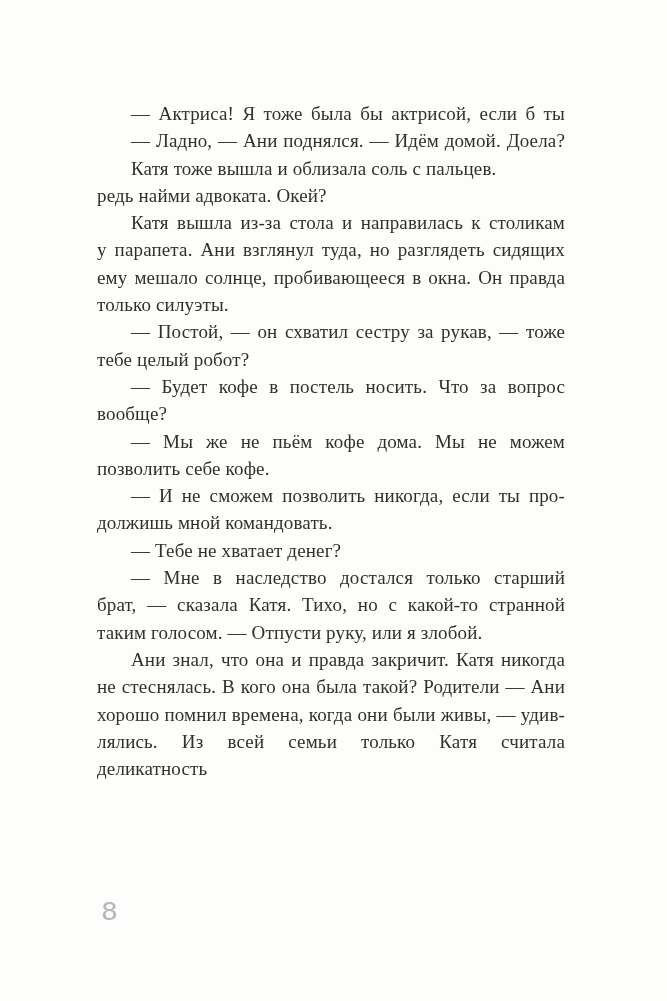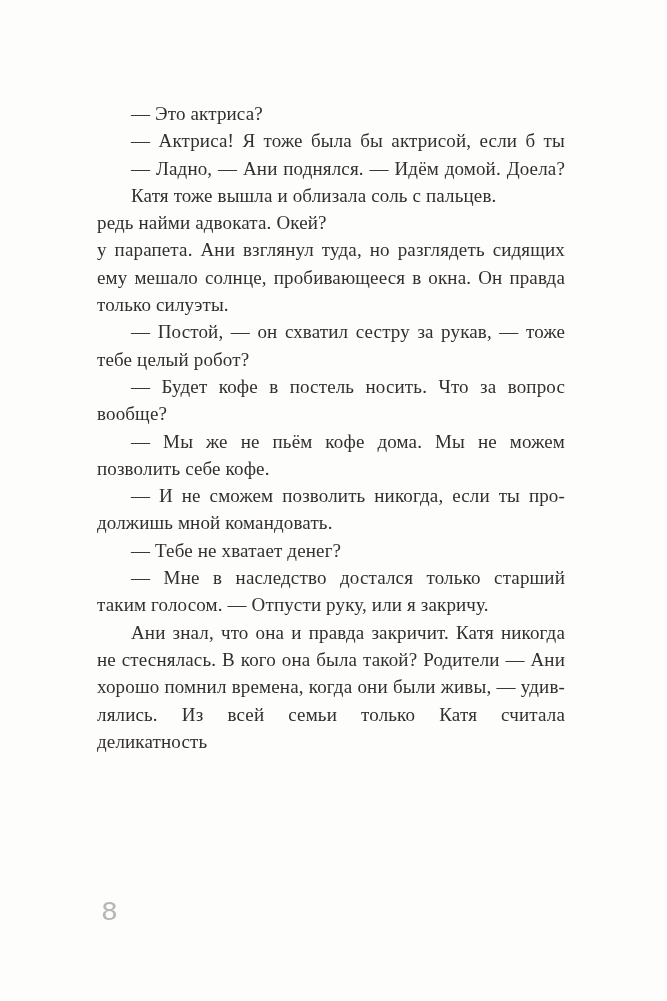--- a/index.html
+++ b/index.html
@@ -51,38 +51,39 @@
     color: #b5b7b8;
     transform: scaleX(1.12);
     transform-origin: left center;
   }
 </style>
 </head>
 <body>
 
 <div class="page">
   <div class="text-block">
-      <div class="line indent">— Это актриса?</div>
       <div class="line indent justify">— Актриса! Я тоже была бы актрисой, если б ты</div>
       <div class="line indent justify">— Ладно, — Ани поднялся. — Идём домой. Доела?</div>
       <div class="line indent">Катя тоже вышла и облизала соль с пальцев.</div>
       <div class="line">редь найми адвоката. Окей?</div>
+      <div class="line indent justify">Катя вышла из-за стола и направилась к столикам</div>
       <div class="line justify">у парапета. Ани взглянул туда, но разглядеть сидящих</div>
       <div class="line justify">ему мешало солнце, пробивающееся в окна. Он правда</div>
       <div class="line">только силуэты.</div>
       <div class="line indent justify">— Постой, — он схватил сестру за рукав, — тоже</div>
       <div class="line">тебе целый робот?</div>
       <div class="line indent justify">— Будет кофе в постель носить. Что за вопрос</div>
       <div class="line">вообще?</div>
       <div class="line indent justify">— Мы же не пьём кофе дома. Мы не можем</div>
       <div class="line">позволить себе кофе.</div>
       <div class="line indent justify">— И не сможем позволить никогда, если ты про-</div>
       <div class="line">должишь мной командовать.</div>
       <div class="line indent">— Тебе не хватает денег?</div>
       <div class="line indent justify">— Мне в наследство достался только старший</div>
-      <div class="line">таким голосом. — Отпусти руку, или я закричу.</div>
+      <div class="line justify">брат, — сказала Катя. Тихо, но с какой-то странной</div>
+      <div class="line">таким голосом. — Отпусти руку, или я злобой.</div>
       <div class="line indent justify">Ани знал, что она и правда закричит. Катя никогда</div>
       <div class="line justify">не стеснялась. В кого она была такой? Родители — Ани</div>
       <div class="line justify">хорошо помнил времена, когда они были живы, — удив-</div>
       <div class="line justify">лялись. Из всей семьи только Катя считала деликатность</div>
     </div>
   <span class="page-number">8</span>
 </div>
 
 </body></html>

